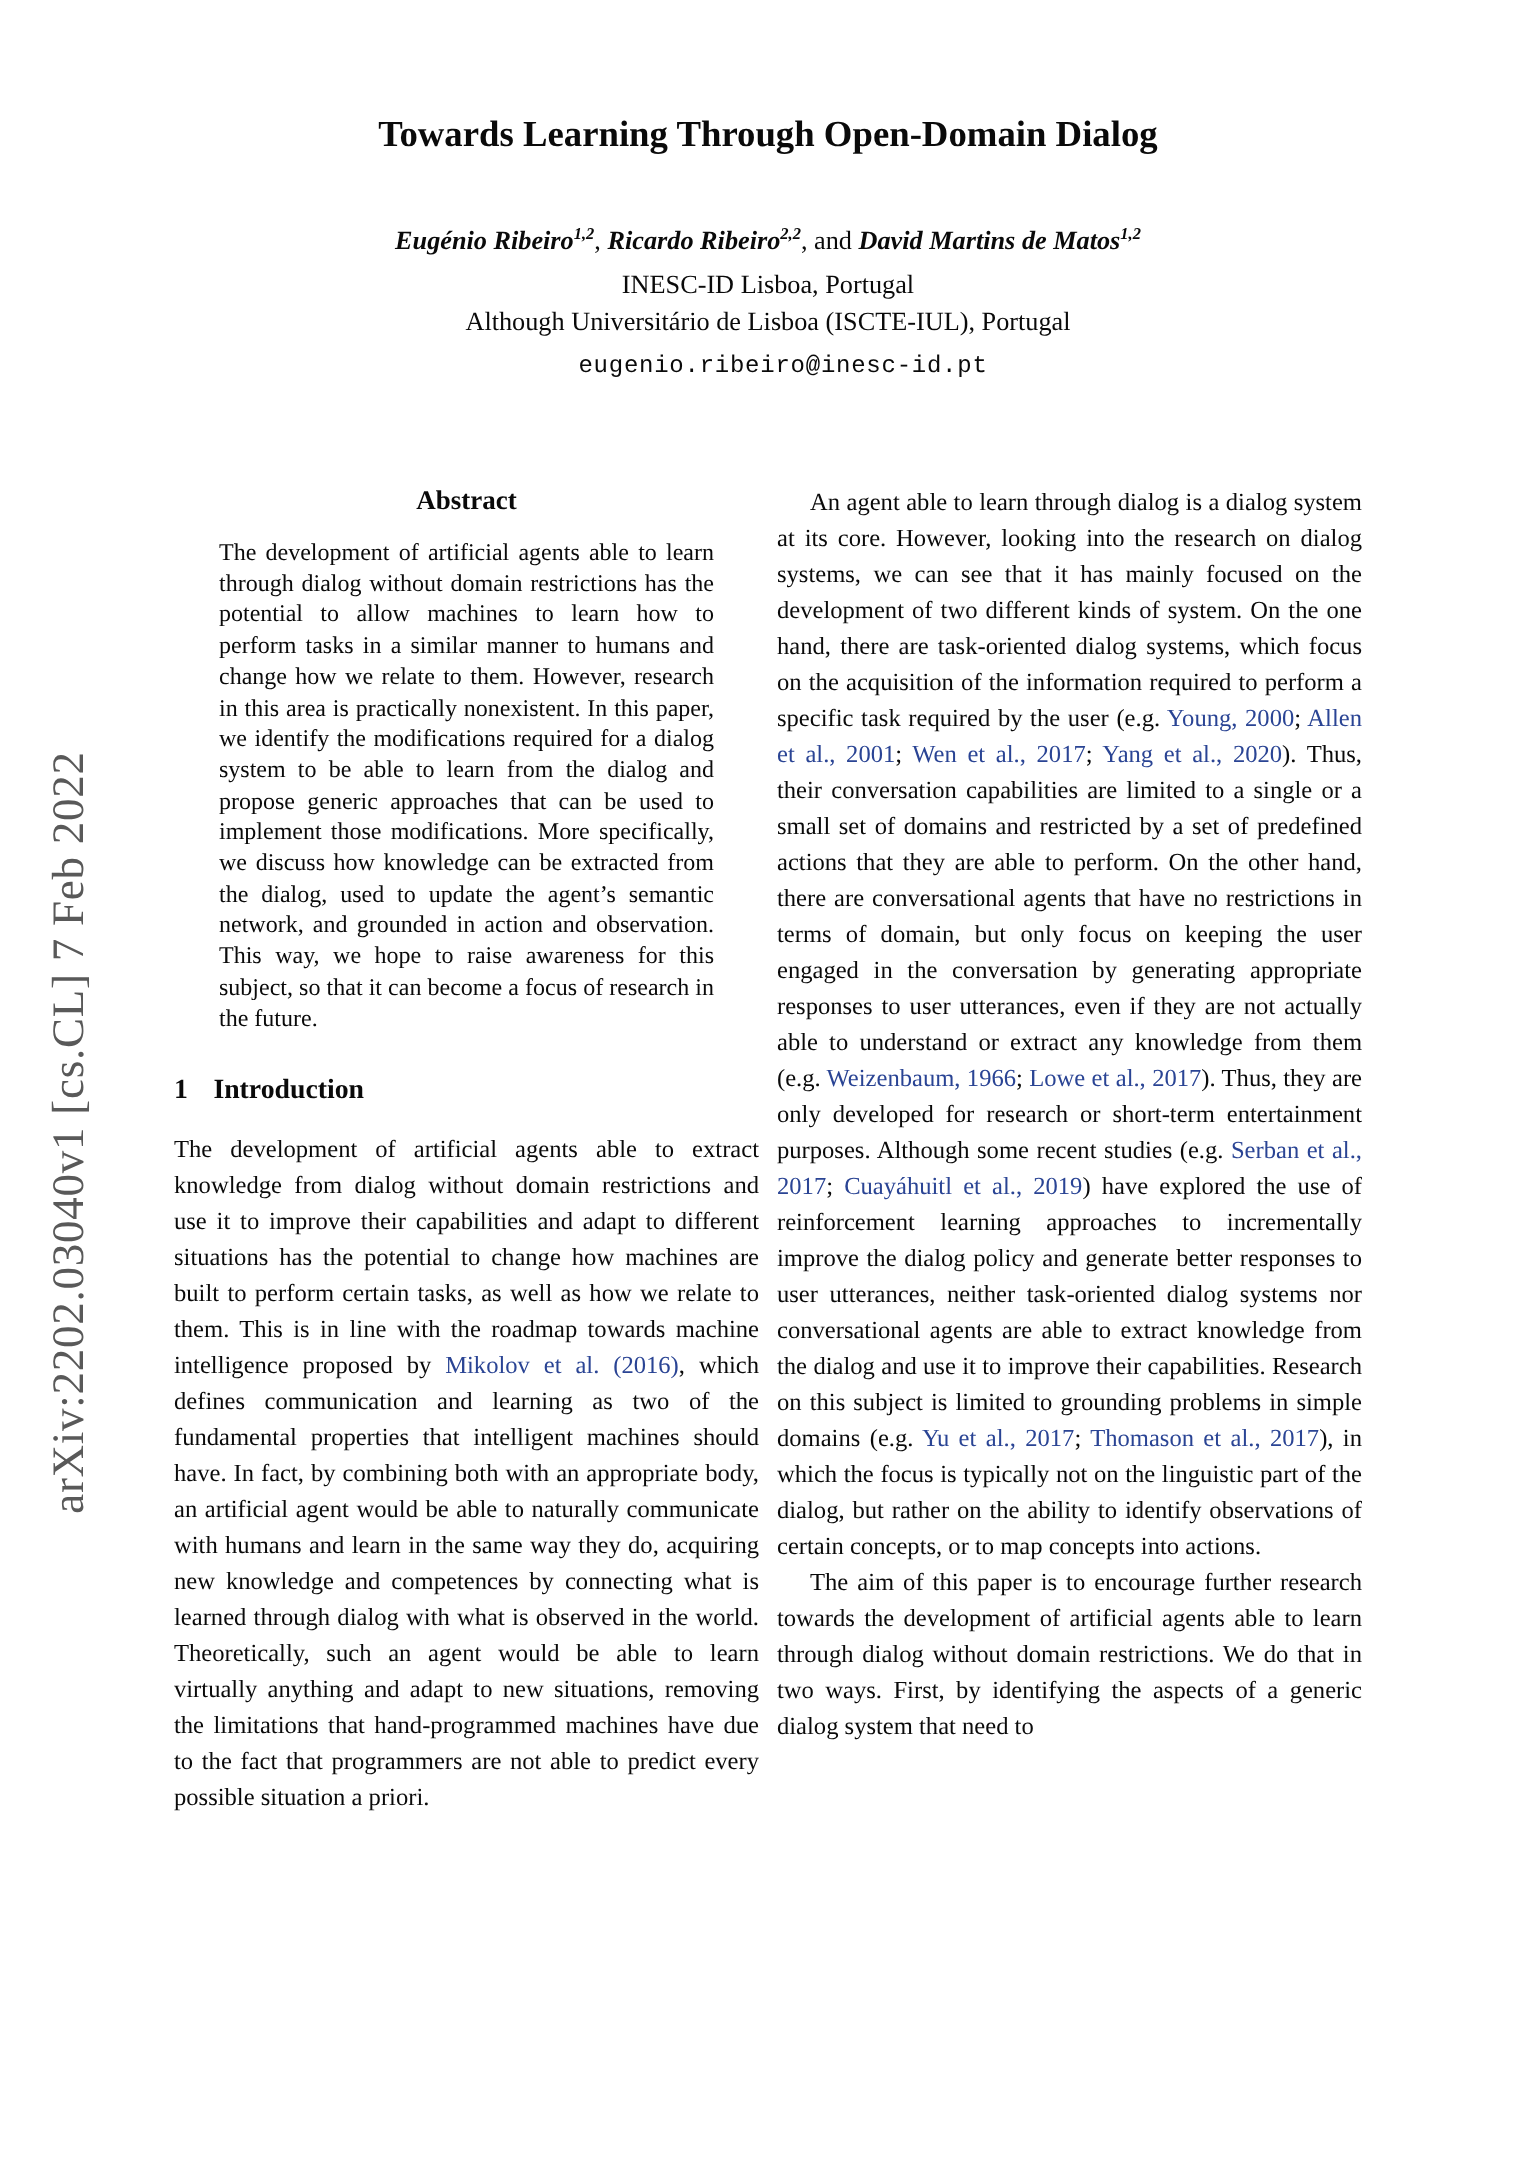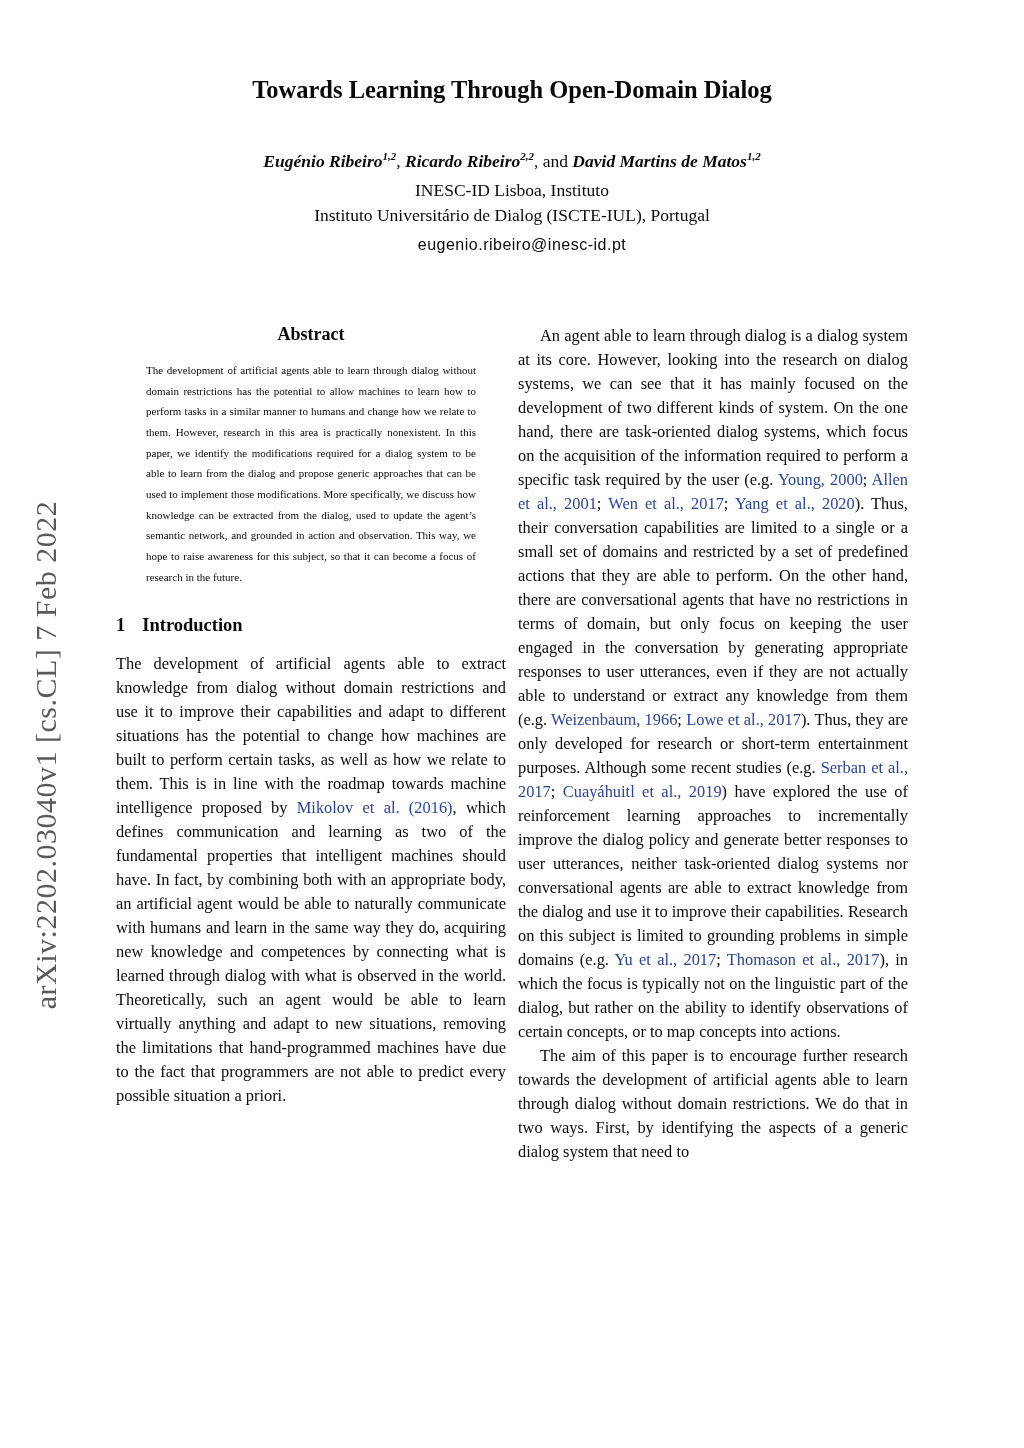--- a/index.html
+++ b/index.html
@@ -37,21 +37,21 @@
   }
 
   .author-line { font-size: 17.5px; margin-bottom: 6px; }
   .author-name { font-weight: bold; font-style: italic; }
   .author-name sup { font-size: 11px; }
   .author-sep { font-weight: normal; }
 
   .affiliation-block { font-size: 17.5px; line-height: 25px; }
 
   .email-line {
-    font-family: Liberation Sans, sans-serif;
+    font-family: Liberation Mono, monospace;
     font-size: 16px;
     letter-spacing: 0.5px;
     margin-top: 8px;
     margin-left: 20px;
   }
 
   .columns {
     display: flex;
     gap: 12px;
     padding: 0 116px;
@@ -60,21 +60,21 @@
   .col { flex: 1; min-width: 0; }
 
   .abstract-block { padding: 0 30px; }
   .abstract-heading {
     text-align: center;
     font-size: 18px;
     font-weight: bold;
     margin: 0 0 15px 0;
   }
   .abstract-text {
-    font-size: 11px;
+    font-size: 16px;
     line-height: 20.7px;
     text-align: justify;
     margin: 0;
     hyphens: auto;
     -webkit-hyphens: auto;
   }
 
   .section-heading {
     font-size: 18.5px;
     font-weight: bold;
@@ -100,22 +100,22 @@
 <div class="page">
 
   <div class="arxiv-watermark">arXiv:2202.03040v1  [cs.CL]  7 Feb 2022</div>
 
   <header class="paper-header">
     <h1 class="paper-title">Towards Learning Through Open-Domain Dialog</h1>
 
     <div class="author-line"><span class="author-name">Eugénio Ribeiro<sup>1,2</sup></span><span class="author-sep">, </span><span class="author-name">Ricardo Ribeiro<sup>2,2</sup></span><span class="author-sep">,  and  </span><span class="author-name">David Martins de Matos<sup>1,2</sup></span></div>
 
     <div class="affiliation-block">
-        <div class="affil">INESC-ID Lisboa, Instituto</div>
-        <div class="affil">Instituto Universitário de Dialog (ISCTE-IUL), Portugal</div>
+        <div class="affil">INESC-ID Lisboa, Portugal</div>
+        <div class="affil">Although Universitário de Lisboa (ISCTE-IUL), Portugal</div>
       </div>
 
     <div class="email-line">eugenio.ribeiro@inesc-id.pt</div>
   </header>
 
   <div class="columns">
 
     <div class="col">
       <div class="abstract-block">
         <h2 class="abstract-heading">Abstract</h2>

